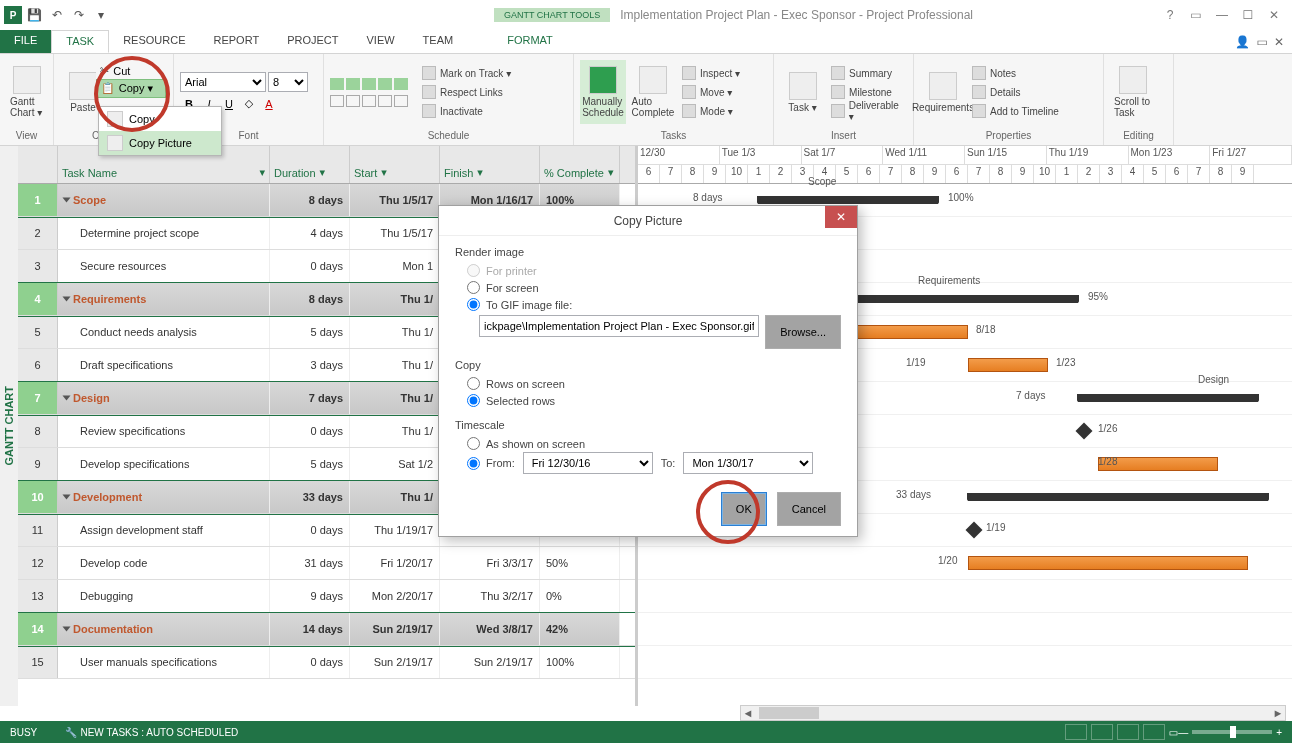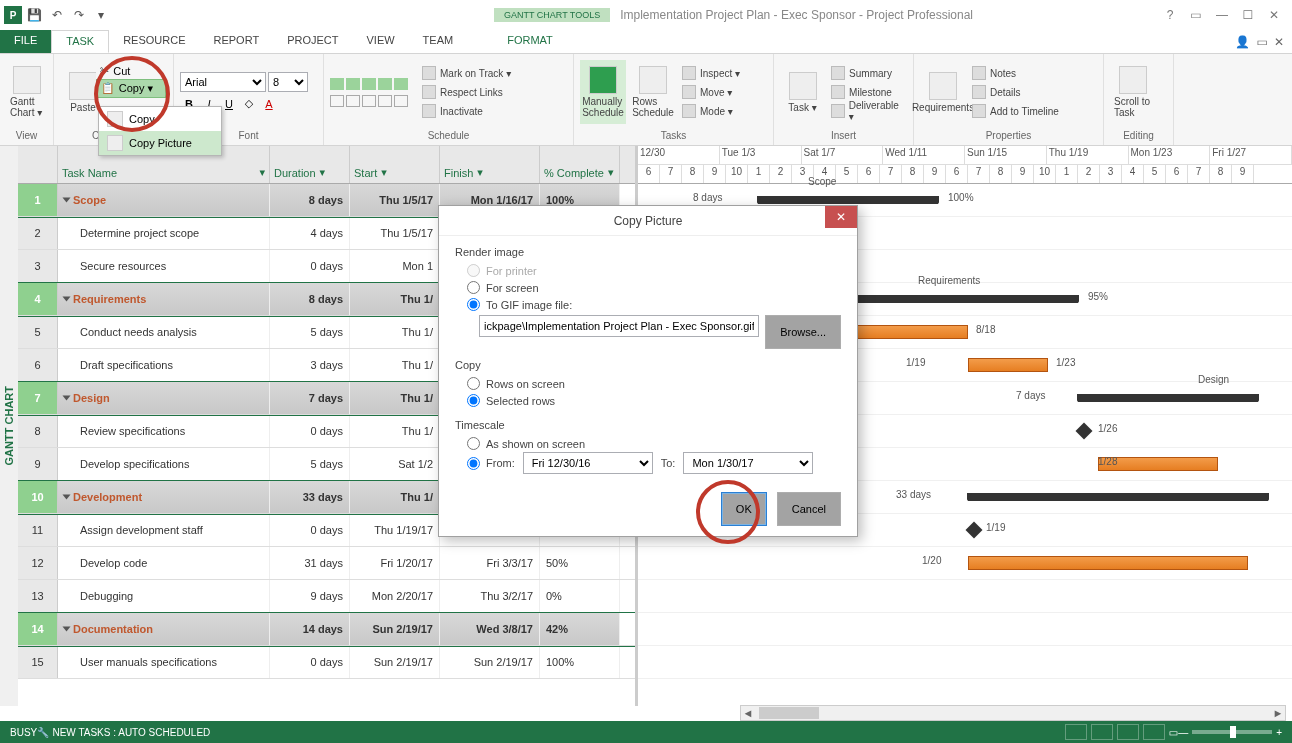--- a/index.html
+++ b/index.html
@@ -109,21 +109,21 @@
 .dialog .file-row { display: flex; gap: 6px; padding-left: 24px; margin-top: 2px;}
 .dialog .file-row input { flex: 1; }
 .dialog .file-row button, .dialog .buttons button { background: #a3a3a3; border: 1px solid #adadad; height: 34px; padding: 0 14px; font-size: 11px; }
 .dialog .ts-row { display: flex; align-items: center; gap: 8px; padding-left: 12px; }
 .dialog .buttons { display: flex; justify-content: flex-end; gap: 10px; padding: 8px 0 0 0; }
 .dialog .buttons button.ok { border: 1px solid #2a7fd4; box-shadow: 0 0 0 1px #7eb4e2 inset; }
 
 .ok-circle { position: absolute; top: 480px; left: 696px; width: 64px; height: 64px; border: 4px solid #c0392b; border-radius: 50%; pointer-events: none; z-index: 150; }
 
 
-.status { position: absolute; bottom: 0; left: 0; right: 0; height: 22px; background: #217346; color: #fff; display: flex; align-items: center; padding: 0 10px; font-size: 10px; gap: 0; }
+.status { position: absolute; bottom: 0; left: 0; right: 0; height: 22px; background: #217346; color: #fff; display: flex; align-items: center; padding: 0 10px; font-size: 10px; gap: 28px; }
 .status .right { margin-left: auto; display: flex; gap: 4px; align-items: center; }
 .status .right .btn { width: 22px; height: 16px; border: 1px solid rgba(255,255,255,0.3); }
 
 .hscroll { position:absolute; bottom:22px; left:740px; right:6px; height:16px; background:#f0f0f0; border:1px solid #ccc; display:flex; align-items:center;}
 .hscroll .thumb { height:12px; background:#ccc; width:60px; margin-left:4px;}
 .hscroll .arr { width:14px; text-align:center; color:#666;}
 
 select.combo { background:#fff; }
 </style>
 </head>
@@ -247,21 +247,21 @@
     <div class="label">Schedule</div>
   </div>
   <div class="rgroup" style="width:200px">
     <div class="body">
       <div class="bigbtn sched" style="background:#d6edd6">
           <div class="glyph" style="background:#2e9e4f"></div>
           <span>Manually Schedule</span>
         </div>
       <div class="bigbtn">
           <div class="glyph"></div>
-          <span>Rows Schedule</span>
+          <span>Auto Complete</span>
         </div>
       <div class="stack">
         <div class="smallbtn">
             <span class="glyph"></span>
             <span>Inspect ▾</span>
           </div>
         <div class="smallbtn">
             <span class="glyph"></span>
             <span>Move ▾</span>
           </div>
@@ -594,21 +594,21 @@
         </div>
         <div class="grow">
           <div class="bar-label left-of" style="left:258px">33 days</div>
           <div class="bar-summary" style="left:330px;width:300px"></div>
         </div>
         <div class="grow">
           <div class="milestone" style="left:330px"></div>
           <div class="bar-label" style="left:348px">1/19</div>
         </div>
         <div class="grow">
-          <div class="bar-label left-of" style="left:284px">1/20</div>
+          <div class="bar-label left-of" style="left:300px">1/20</div>
           <div class="bar-task" style="left:330px;width:280px"></div>
         </div>
         <div class="grow"></div>
         <div class="grow"></div>
         <div class="grow"></div>
       </div>
   </div>
 </div>
 
 <div class="dialog">

